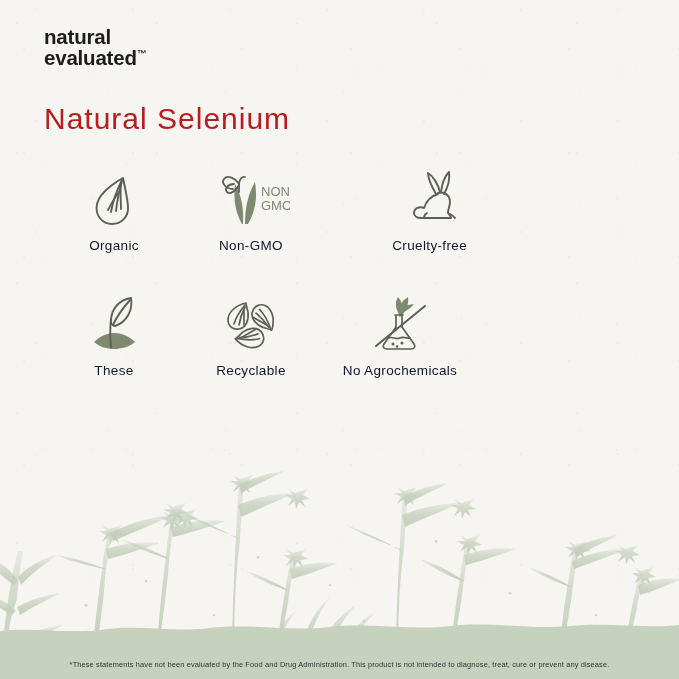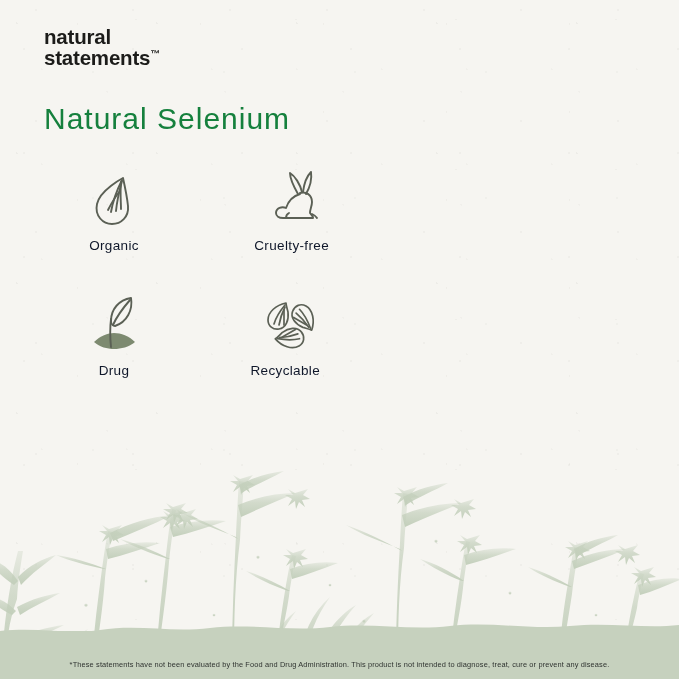--- a/index.html
+++ b/index.html
@@ -53,21 +53,21 @@
     vertical-align: super;
     letter-spacing: 0;
   }
   .page-title {
     position: absolute;
     left: 44px;
     top: 102px;
     z-index: 20;
     font-size: 30px;
     letter-spacing: 1.0px;
-    color: #15803d;
+    color: #b91c1c;
     font-weight: 400;
     white-space: nowrap;
   }
   .badges {
     position: absolute;
     left: 0;
     top: 168px;
     width: 679px;
     z-index: 20;
   }
@@ -95,21 +95,21 @@
     color: #0f172a;
     white-space: nowrap;
     text-align: center;
   }
   
   .w-organic   { width: 136px; }
   .w-nongmo    { width: 138px; }
   .w-cruelty   { width: 147px; align-items: flex-end; }
   .w-gluten    { width: 140px; }
   .w-vegan     { width: 136px; }
-  .w-recycl    { width: 138px; align-items: flex-end; }
+  .w-recycl    { width: 138px; }
   .w-agro      { width: 160px; }
 
   .meadow {
     position: absolute;
     left: 0;
     bottom: 0;
     width: 679px;
     height: 270px;
     z-index: 8;
   }
@@ -271,21 +271,21 @@
   <g fill="#c6d1be">
     <path d="M0,222 C40,218 70,226 100,221 C140,215 170,224 210,219 C250,214 290,223 330,218 C370,213 410,222 450,217 C490,212 530,221 570,217 C610,213 645,220 679,216 L679,270 L0,270 Z"></path>
   </g>
   <g fill="#f6f5f1" opacity="0.0"></g>
 </svg>
 
 <div class="paper-texture"></div>
 
 <div class="brand">
   <span class="brand-line">natural</span>
-  <span class="brand-line"><span>statements</span><span class="brand-tm">™</span></span>
+  <span class="brand-line"><span>evaluated</span><span class="brand-tm">™</span></span>
 </div>
 
 <div class="page-title">Natural Selenium</div>
 
 <div class="badges">
 
   <div class="badge-row row-1">
 
     <div class="badge w-organic">
       <div class="badge-icon">
@@ -293,20 +293,40 @@
           <path d="M36,8 C36,8 13,20 10,34 C7.5,46 16,54 25,54 C34,54 42,47 41,36 C40,26 36,8 36,8 Z"></path>
           <path d="M35,10 C30,20 26,30 24,42"></path>
           <path d="M35,11 C32,22 30,30 29,41"></path>
           <path d="M34,12 C33,24 34,32 34,39"></path>
           <path d="M21,40 C24,34 28,27 33,21"></path>
         </svg>
       </div>
       <div class="badge-label">Organic</div>
     </div>
 
+    <div class="badge w-nongmo">
+      <div class="badge-icon">
+        <svg width="78" height="58" viewBox="0 0 78 58" xmlns="http://www.w3.org/2000/svg">
+
+          <path d="M30,54 C24,44 21,30 23,14 C29,24 32,38 31,54 Z" fill="#7d8a70"></path>
+          <path d="M33,54 C33,38 36,24 43,12 C46,30 42,44 36,54 Z" fill="#7d8a70"></path>
+
+          <g fill="none" stroke="#5b6055" stroke-width="1.8" stroke-linecap="round" stroke-linejoin="round">
+            <path d="M27,14 C22,7 15,5 12,9 C9,13 14,19 21,19"></path>
+            <path d="M27,15 C24,21 18,25 15,22 C12,19 16,14 22,14"></path>
+            <path d="M27,13 C28,9 30,6 33,7"></path>
+            <path d="M27,14 L27,22"></path>
+          </g>
+
+          <text x="49" y="26" font-family="Liberation Sans, sans-serif" font-size="13" fill="#7d8a70">NON</text>
+          <text x="49" y="40" font-family="Liberation Sans, sans-serif" font-size="13" fill="#7d8a70">GMO</text>
+        </svg>
+      </div>
+      <div class="badge-label">Non-GMO</div>
+    </div>
 
     <div class="badge w-cruelty">
       <div class="badge-icon">
         <svg width="56" height="58" viewBox="0 0 56 58" xmlns="http://www.w3.org/2000/svg" fill="none" stroke="#5b6055" stroke-width="1.9" stroke-linecap="round" stroke-linejoin="round">
 
           <path d="M25,24 C21,17 17,9 17,3 C22,6 27,14 29,22"></path>
           <path d="M30,22 C31,14 34,6 38,2 C39,9 37,17 33,24"></path>
 
           <path d="M27,23 C33,21 39,25 39,32 C39,36 37,39 37,43 L40,47"></path>
           <path d="M27,24 C20,26 15,32 13,38 C9,36 3,38 3,43 C3,46 6,48 10,48 L40,48"></path>
@@ -329,21 +349,21 @@
           <path d="M9,47 C15,41 23,38 29,38 C36,38 44,41 50,47 C44,52 36,54 29,54 C22,54 15,52 9,47 Z" fill="#7d8a70"></path>
           <g fill="none" stroke="#5b6055" stroke-width="1.9" stroke-linecap="round" stroke-linejoin="round">
 
             <path d="M26,52 C25,42 25,32 26,24"></path>
 
             <path d="M26,26 C26,14 34,5 46,3 C48,15 42,27 30,31 C28,31 26,29 26,26 Z"></path>
             <path d="M45,5 C38,13 32,21 28,30"></path>
           </g>
         </svg>
       </div>
-      <div class="badge-label">Drug</div>
+      <div class="badge-label">These</div>
     </div>
 
     <div class="badge w-recycl">
       <div class="badge-icon">
         <svg width="58" height="58" viewBox="0 0 58 58" xmlns="http://www.w3.org/2000/svg" fill="none" stroke="#5b6055" stroke-width="1.7" stroke-linecap="round" stroke-linejoin="round">
 
           <g>
             <path d="M24,8 C14,10 6,17 6,25 C6,31 11,35 17,34 C24,33 27,25 26,17 C25,13 24,10 24,8 Z"></path>
             <path d="M23,10 C18,16 14,22 12,29"></path>
             <path d="M23,12 C20,18 18,24 17,30"></path>
@@ -361,17 +381,43 @@
             <path d="M24,8 C14,10 6,17 6,25 C6,31 11,35 17,34 C24,33 27,25 26,17 C25,13 24,10 24,8 Z"></path>
             <path d="M23,10 C18,16 14,22 12,29"></path>
             <path d="M23,12 C20,18 18,24 17,30"></path>
             <path d="M22,15 C22,21 22,26 22,30"></path>
           </g>
         </svg>
       </div>
       <div class="badge-label">Recyclable</div>
     </div>
 
+    <div class="badge w-agro">
+      <div class="badge-icon">
+        <svg width="60" height="60" viewBox="0 0 60 60" xmlns="http://www.w3.org/2000/svg">
+
+          <path d="M29,22 C28,14 31,7 38,3 C39,11 36,18 30,23 Z" fill="#7d8a70"></path>
+          <path d="M29,20 C25,14 25,8 28,3 C33,8 33,15 30,21 Z" fill="#7d8a70"></path>
+          <path d="M30,16 C34,12 39,10 44,10 C40,15 35,18 30,19 Z" fill="#7d8a70"></path>
+          <g fill="none" stroke="#5b6055" stroke-width="1.7" stroke-linecap="round" stroke-linejoin="round">
+
+            <path d="M26,22 L26,33"></path>
+            <path d="M32,22 L32,33"></path>
+            <path d="M25,21 L33,21"></path>
+
+            <path d="M26,33 L14,50 C12,53 14,55 17,55 L41,55 C44,55 46,53 44,50 L32,33"></path>
+
+            <path d="M18,44 C22,42 26,46 30,44 C34,42 38,45 40,44"></path>
+          </g>
+          <circle cx="23" cy="50" r="1.5" fill="#5b6055"></circle>
+          <circle cx="32" cy="49" r="1.5" fill="#5b6055"></circle>
+          <circle cx="27" cy="52.5" r="1.2" fill="#5b6055"></circle>
+
+          <line x1="6" y1="52" x2="55" y2="12" stroke="#5b6055" stroke-width="2" stroke-linecap="round"></line>
+        </svg>
+      </div>
+      <div class="badge-label">No Agrochemicals</div>
+    </div>
 
   </div>
 </div>
 
 <div class="disclaimer">*These statements have not been evaluated by the Food and Drug Administration. This product is not intended to diagnose, treat, cure or prevent any disease.</div>
 
 </body></html>

